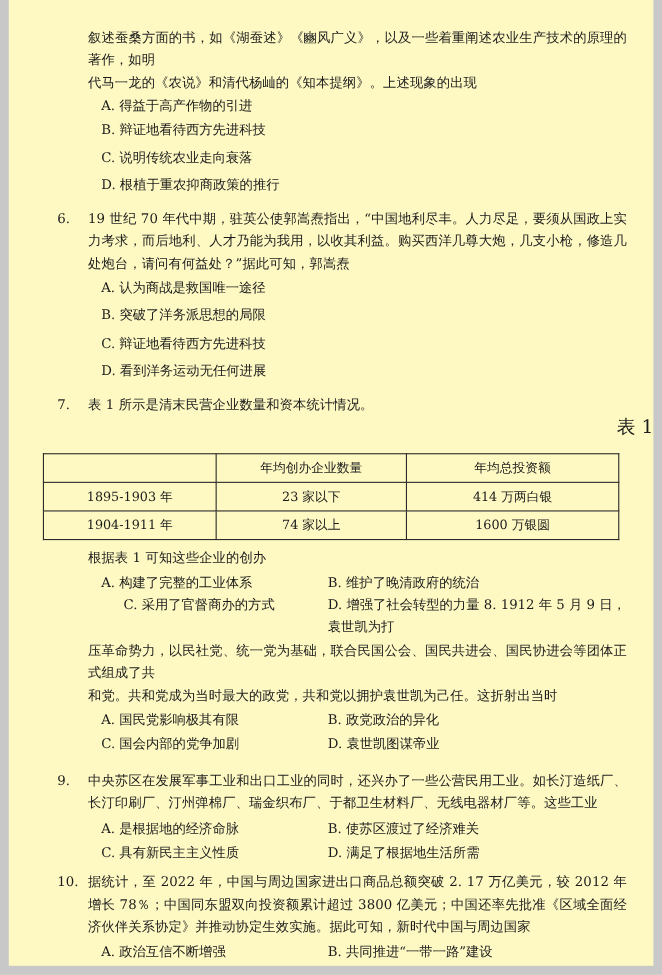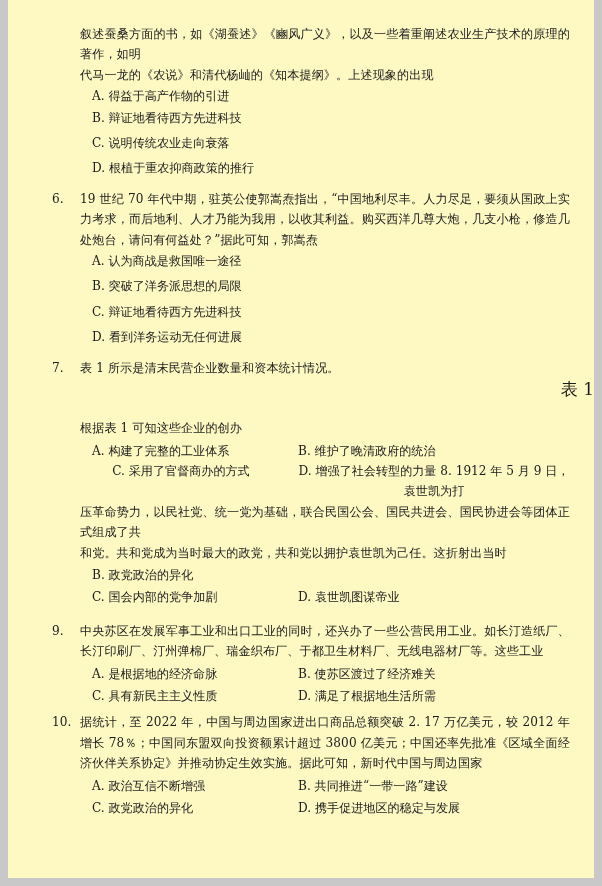--- a/index.html
+++ b/index.html
@@ -90,21 +90,20 @@
     padding-left: 56px;
     padding-right: 24px;
   }
   .merged-row .m-left {
     width: 234px;
     flex: 0 0 234px;
     text-align: center;
   }
   .merged-row .m-right {
     flex: 1 1 auto;
-    text-align: center;
   }
   .tbl-caption {
     text-align: right;
     font-size: 17px;
     line-height: 18px;
     color: #1b1b1b;
     margin: 2px 0 14px 0;
   }
   table.stat {
     border-collapse: collapse;
@@ -154,39 +153,59 @@
 
     <div class="spacer-md"></div>
 
     <div class="para qnum-para">
       <span class="qnum">7.</span>
       <span>表 1 所示是清末民营企业数量和资本统计情况。</span>
     </div>
 
     <div class="tbl-caption">表 1</div>
 
+    <table class="stat">
+      <tbody>
+        <tr>
+          <td class="c1"></td>
+          <td class="c2">年均创办企业数量</td>
+          <td class="c3">年均总投资额</td>
+        </tr>
+        <tr>
+          <td class="c1">1895-1903 年</td>
+          <td class="c2">23 家以下</td>
+          <td class="c3">414 万两白银</td>
+        </tr>
+        <tr>
+          <td class="c1">1904-1911 年</td>
+          <td class="c2">74 家以上</td>
+          <td class="c3">1600 万银圆</td>
+        </tr>
+      </tbody>
+    </table>
 
     <div class="spacer-sm"></div>
 
     <div class="para cont">根据表 1 可知这些企业的创办</div>
 
     <div class="opt-row">
       <span class="col-a">A. 构建了完整的工业体系</span>
       <span class="col-b">B. 维护了晚清政府的统治</span>
     </div>
 
     <div class="merged-row">
       <span class="m-left">C. 采用了官督商办的方式</span>
       <span class="m-right"><span>D. 增强了社会转型的力量</span> <span>8.</span> <span>1912 年 5 月 9 日，袁世凯为打</span></span>
     </div>
 
     <div class="para cont">压革命势力，以民社党、统一党为基础，联合民国公会、国民共进会、国民协进会等团体正式组成了共</div>
     <div class="para cont">和党。共和党成为当时最大的政党，共和党以拥护袁世凯为己任。这折射出当时</div>
 
     <div class="opt-row">
+      <span class="col-a">A. 国民党影响极其有限</span>
       <span class="col-b">B. 政党政治的异化</span>
     </div>
     <div class="opt-row">
       <span class="col-a">C. 国会内部的党争加剧</span>
       <span class="col-b">D. 袁世凯图谋帝业</span>
     </div>
 
     <div class="spacer-lg"></div>
 
     <div class="para qnum-para">

